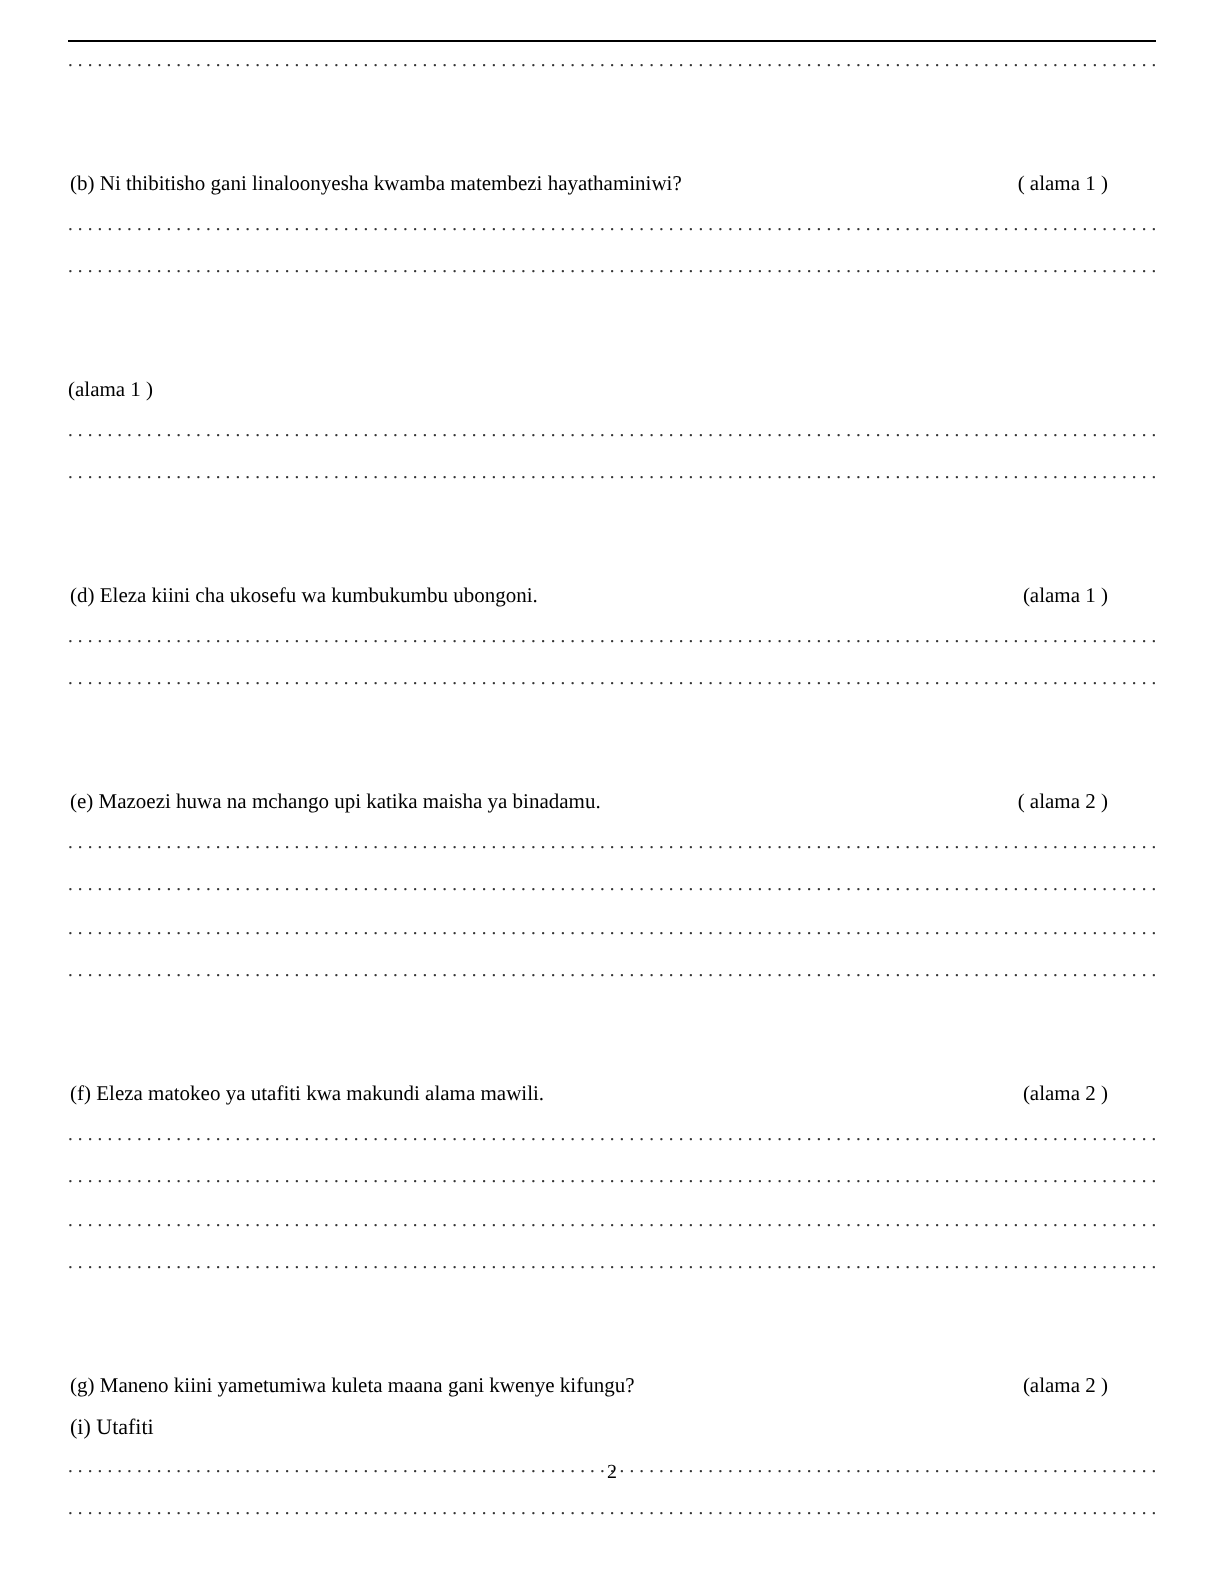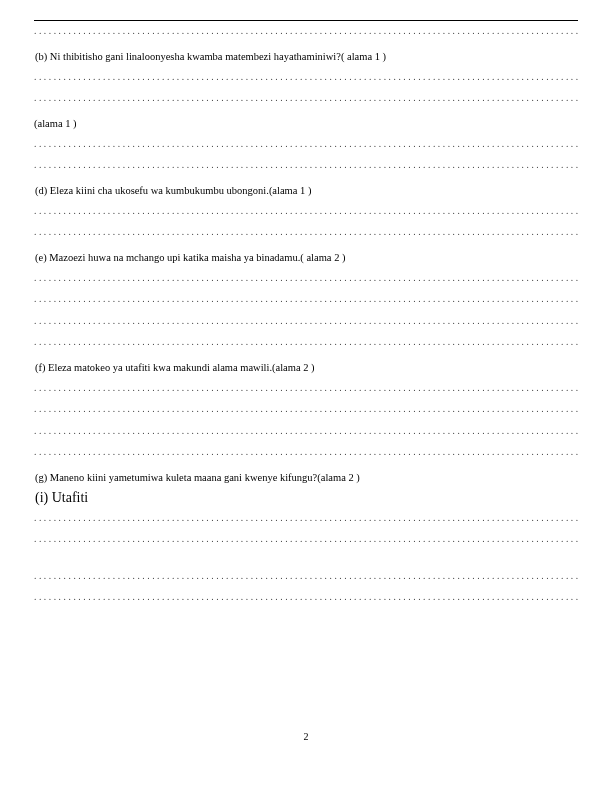--- a/index.html
+++ b/index.html
@@ -40,35 +40,37 @@
     font-size: 9.5px;
     letter-spacing: 2.55px;
     color: #333333;
     white-space: nowrap;
     overflow: hidden;
     height: 21.5px;
     line-height: 21.5px;
   }
   .qrow {
     display: flex;
+    justify-content: space-between;
     align-items: baseline;
     font-size: 10.5px;
     line-height: 14px;
     padding-top: 7px;
     padding-bottom: 3px;
   }
   .qtext {
     padding-left: 1px;
   }
   .qmarks {
     padding-right: 24px;
     white-space: nowrap;
+    margin-top: 36px;
   }
   .sub {
-    font-size: 14px;
+    font-size: 11px;
     line-height: 14px;
     padding-left: 1px;
     padding-top: 3px;
     padding-bottom: 3px;
   }
   .gap-md { height: 9px; }
   .pagenum {
     position: absolute;
     left: 0;
     top: 731px;

